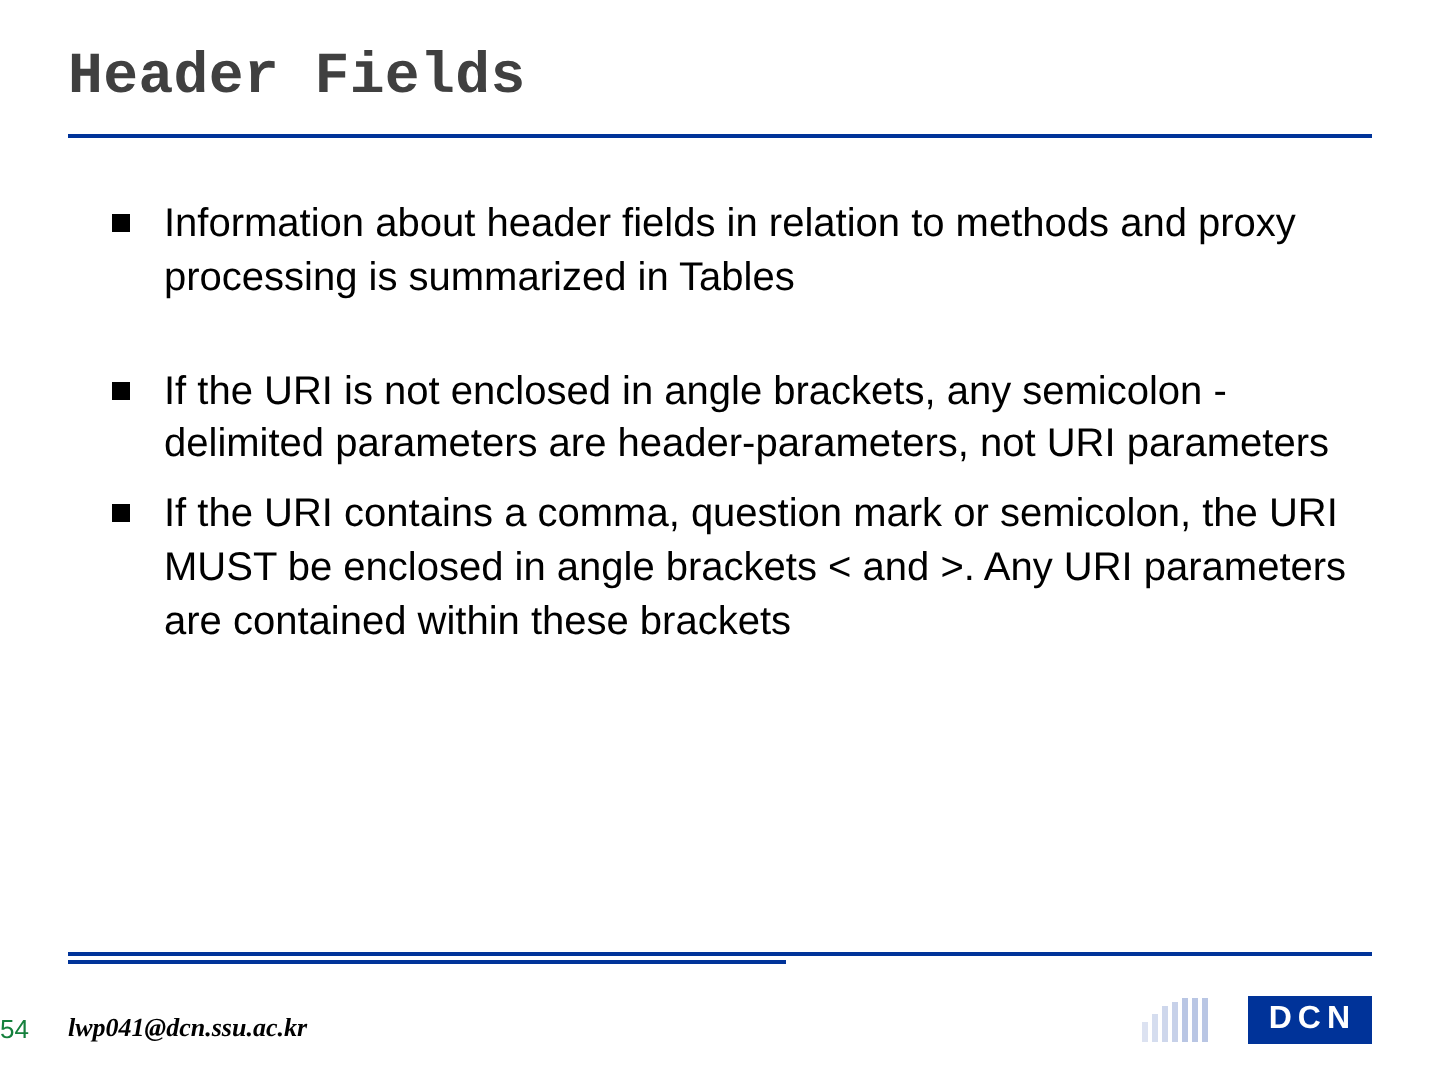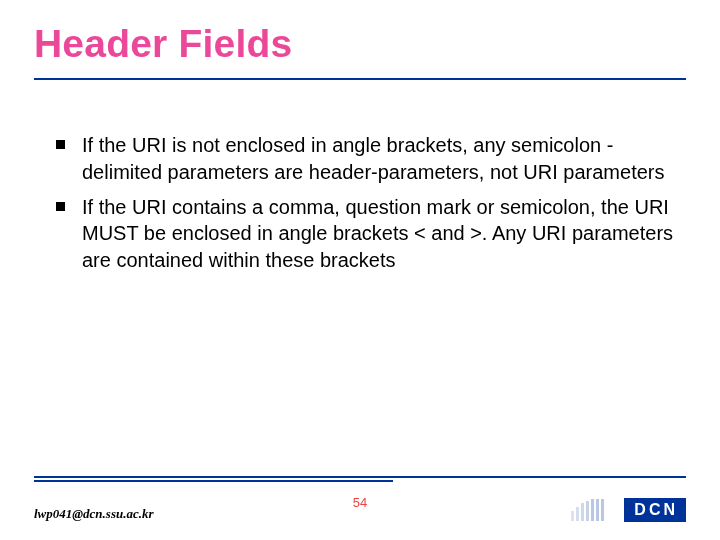--- a/index.html
+++ b/index.html
@@ -1,49 +1,52 @@
 <!DOCTYPE html>
 <html><head>
 <meta charset="utf-8">
 <style>
   * { margin: 0; padding: 0; box-sizing: border-box; }
   html, body { width: 720px; height: 540px; background: #fff; font-family: Verdana, Geneva, sans-serif; color: #000; }
   .slide { position: relative; width: 720px; height: 540px; padding: 16px 34px 0 34px; }
-  .title { font-family: Liberation Sans, sans-serif; font-weight: 700; color: #ec4899; font-size: 39px; letter-spacing: 0.2px; margin-top: 6px; margin-bottom: 12px; }
+  .title { font-family: Liberation Mono, monospace; font-weight: 700; color: #404040; font-size: 29px; letter-spacing: 0.2px; margin-top: 6px; margin-bottom: 12px; }
   .title-rule { border: none; border-top: 2px solid #003399; margin: 0 0 30px 0; }
   .bullets { list-style: none; padding: 0 6px 0 22px; }
   .bullets li { position: relative; font-size: 20px; line-height: 1.34; margin-bottom: 8px; padding-left: 26px; }
   .bullets li::before { content: ""; position: absolute; left: 0; top: 8px; width: 9px; height: 9px; background: #000; }
   .group-gap { height: 22px; }
   .footer { position: absolute; left: 0; right: 0; bottom: 18px; height: 40px; }
   .footer-rules { position: absolute; left: 34px; right: 34px; top: -6px; }
   .rule1 { border: none; border-top: 2px solid #003399; margin-bottom: 2px; }
   .rule2 { border: none; border-top: 2px solid #003399; width: 55%; }
   .footer-left { position: absolute; left: 34px; bottom: 0; font-family: "Times New Roman", Times, serif; font-style: italic; font-weight: 700; font-size: 13px; color: #000; }
-  .footer-center { position: absolute; left: 0; right: 0; bottom: 12px; text-align: center; font-size: 13px; color: #ef4444; }
+  .footer-center { position: absolute; left: 0; right: 0; bottom: 0; text-align: left; font-size: 13px; color: #15803d; }
   .footer-right { position: absolute; right: 34px; bottom: 0; display: flex; align-items: center; gap: 20px; }
   .bars { display: flex; align-items: flex-end; gap: 2px; height: 22px; }
   .bars span { display: block; width: 3px; background: #b9c6e4; height: 22px; }
   .bars span:nth-child(1) { height: 10px; opacity: 0.5; }
   .bars span:nth-child(2) { height: 14px; opacity: 0.6; }
   .bars span:nth-child(3) { height: 18px; opacity: 0.7; }
   .bars span:nth-child(4) { height: 20px; opacity: 0.8; }
   .bars span:nth-child(5) { height: 22px; }
   .bars span:nth-child(6) { height: 22px; }
   .bars span:nth-child(7) { height: 22px; }
   .dcn-badge { background: #003399; color: #fff; font-weight: 700; font-size: 16px; letter-spacing: 3px; padding: 3px 8px 3px 10px; font-family: Arial, Helvetica, sans-serif; }
 </style>
 </head>
 <body>
 
 <div class="slide">
 
   <h1 class="title">Header Fields</h1>
   <hr class="title-rule">
 
+  <ul class="bullets">
+    <li>Information about header fields in relation to methods and proxy processing is summarized in Tables</li>
+  </ul>
 
   <div class="group-gap"></div>
 
   <ul class="bullets">
     <li>If the URI is not enclosed in angle brackets, any semicolon - delimited parameters are header-parameters,  not URI parameters</li>
     <li>If the URI contains a comma, question mark or semicolon, the URI MUST be enclosed in angle brackets &lt; and &gt;.  Any URI parameters are contained within these brackets</li>
   </ul>
 
   <div class="footer">
     <div class="footer-rules">

